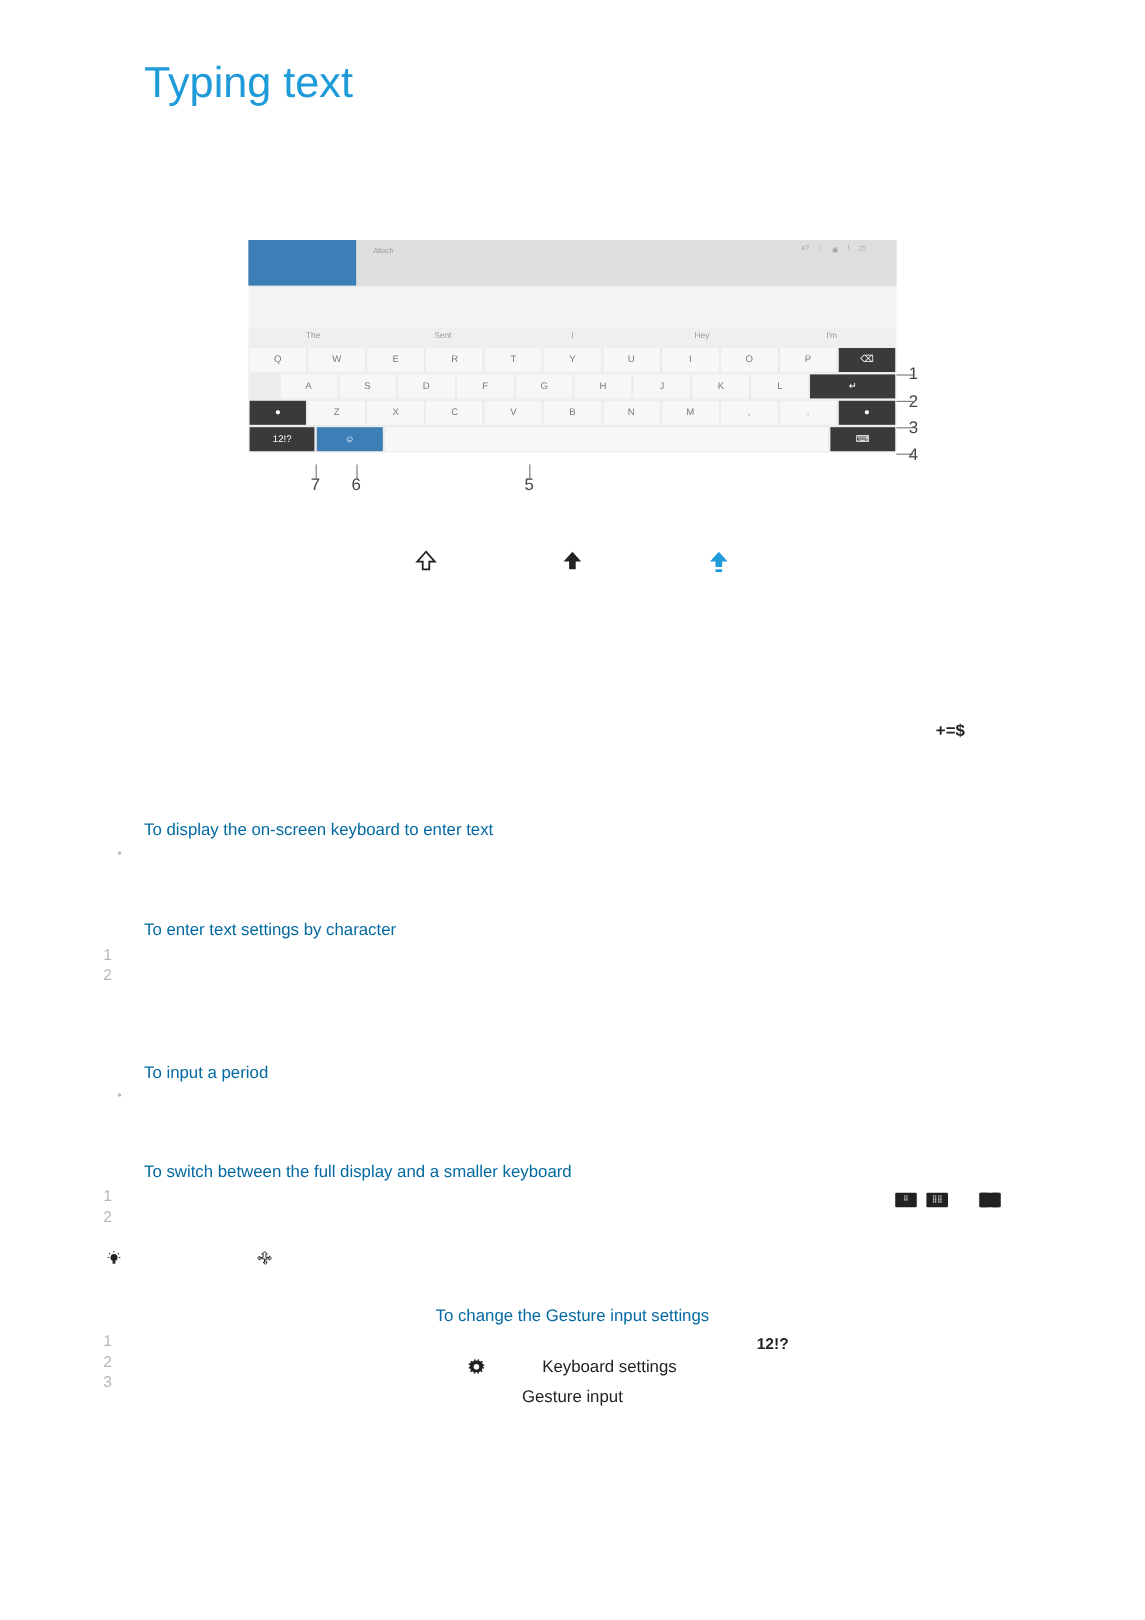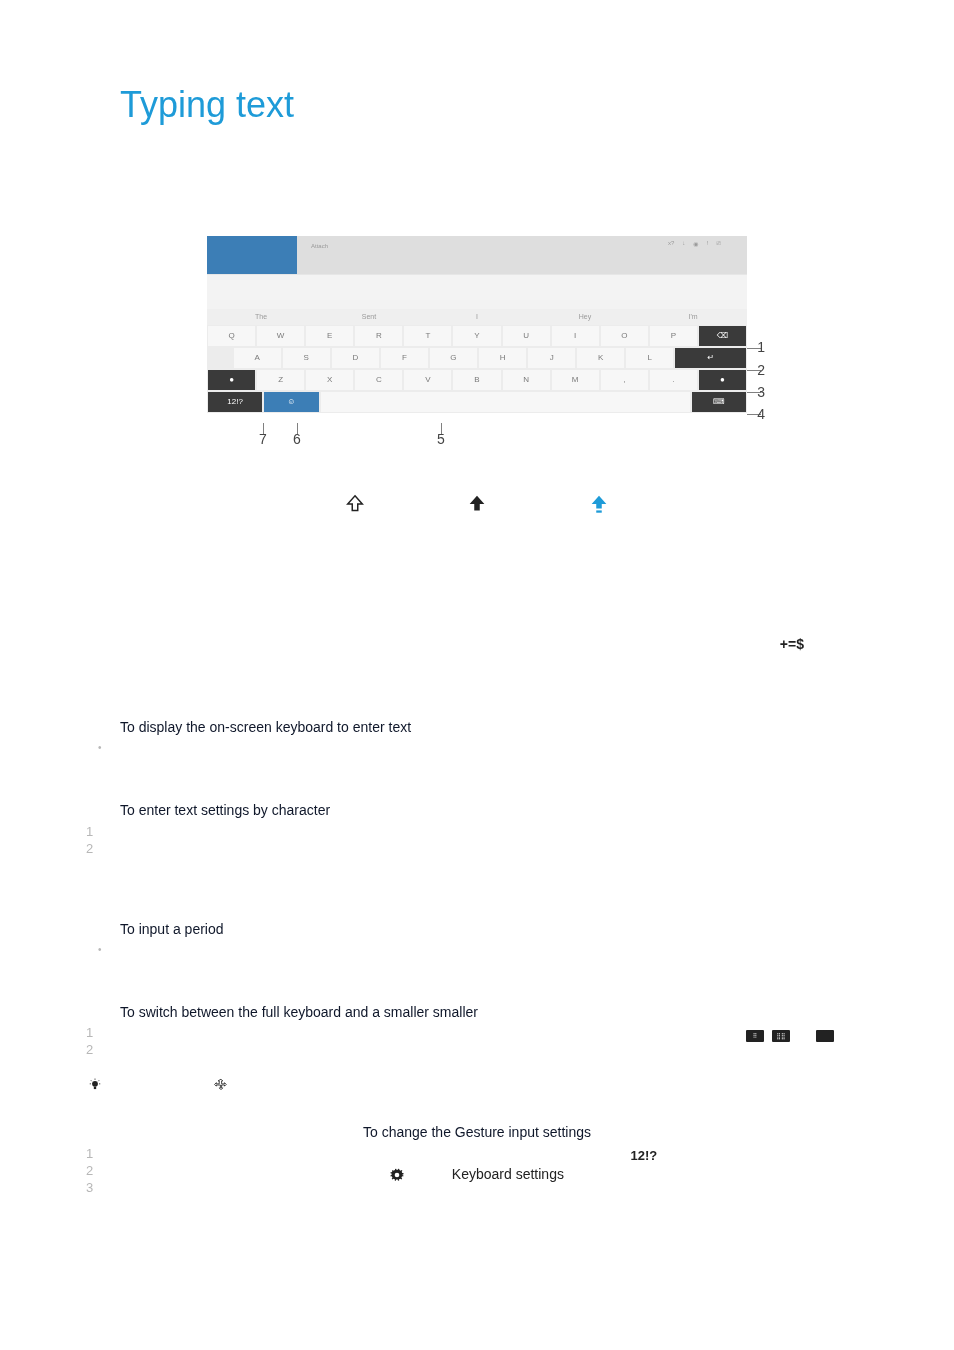--- a/index.html
+++ b/index.html
@@ -1,18 +1,18 @@
 <!DOCTYPE html>
 <html><head>
 <meta charset="utf-8">
 <style>
   
   html,body{margin:0;padding:0;background:#fff;font-family:Arial,Helvetica,sans-serif;color:#222;}
   .page{width:954px;min-height:1350px;margin:0 auto;position:relative;background:#fff;}
-  .content{padding:84px 120px 40px 120px;}
+  .content{padding:48px 120px 40px 120px;}
   h1.title{color:#1e9bd8;font-weight:400;font-size:36px;margin:0 0 110px 0;}
 
   
   .kbd-wrap{width:540px;margin:0 auto 80px auto;position:relative;}
   .kbd-top{display:flex;height:38px;background:#d8d8d8;}
   .kbd-top .blue{flex:0 0 90px;background:#3c7eb6;}
   .kbd-top .mid{flex:1;background:#dedede;display:flex;align-items:flex-start;justify-content:flex-end;padding:4px 26px 0 6px;color:#9a9a9a;font-size:6px;}
   .kbd-top .mid span{margin-left:8px;}
   .kbd-top .label-attach{color:#9a9a9a;font-size:6px;margin-left:4px;margin-top:3px;}
   .kbd-blank{height:34px;background:#f3f3f3;border-top:1px solid #e6e6e6;}
@@ -31,21 +31,21 @@
   .cl1{top:112px}.cl2{top:134px}.cl3{top:156px}.cl4{top:178px}
   .cl5,.cl6,.cl7{width:1px;height:12px;top:187px;}
   .cl5{left:234px}.cl6{left:90px}.cl7{left:56px}
 
   
   .shift-row{display:flex;justify-content:center;gap:100px;margin:0 0 120px 0;}
   .shift-row svg{width:22px;height:22px;}
 
   
   .block{margin:0 0 30px 0;font-size:14px;line-height:1.35;}
-  .block .heading{color:#0f172a;margin-bottom:4px;}
+  .block .heading{color:#0369a1;margin-bottom:4px;}
   .block.right-sym{position:relative;}
   .block.right-sym .sym{position:absolute;right:30px;top:0;font-weight:700;font-size:14px;}
   .num-col{position:absolute;left:-34px;color:#b7b7b7;font-size:13px;line-height:1.3;}
   .bullet{position:absolute;left:-22px;color:#b7b7b7;font-size:10px;}
   .rel{position:relative;padding-left:0;}
   .inline-icons{display:inline-flex;gap:8px;vertical-align:middle;margin-left:6px;}
   .inline-icons .ico{width:18px;height:12px;background:#222;border-radius:1px;display:inline-flex;align-items:center;justify-content:center;}
   .inline-icons .ico.split{display:inline-flex;gap:2px;}
   .inline-icons .ico.split span{width:7px;height:12px;background:#222;border-radius:1px;display:inline-block;}
   .inline-icons .ico .dots{color:#fff;font-size:6px;letter-spacing:0;}
@@ -182,21 +182,21 @@
     </div>
     <div style="height:70px"></div>
 
     <div class="block rel">
       <div class="heading">To input a period</div>
       <div class="bullet">•</div>
     </div>
     <div class="sect-gap"></div>
 
     <div class="block rel">
-      <div class="heading">To switch between the full keyboard and a smaller smaller</div>
+      <div class="heading">To switch between the full display and a smaller keyboard</div>
       <div class="num-col">
         <div>1</div>
         <div>2</div>
       </div>
       <div style="text-align:right;margin-top:2px;">
         <span class="inline-icons">
           <span class="ico">
               <span class="dots">⠿</span>
             </span>
           <span class="ico">
@@ -236,16 +236,19 @@
         <span style="display:inline-block;width:330px;"></span>
         <span class="kb12">12!?</span>
       </div>
       <div class="step-line">
         <svg class="gear" viewBox="0 0 24 24">
             <path d="M12 8a4 4 0 100 8 4 4 0 000-8zm9 4l2 .5-.4 2-2-.2a9 9 0 01-1 2.4l1.3 1.6-1.4 1.4-1.6-1.3a9 9 0 01-2.4 1l.2 2-2 .4-.5-2a9 9 0 01-2.6 0l-.5 2-2-.4.2-2a9 9 0 01-2.4-1l-1.6 1.3-1.4-1.4 1.3-1.6a9 9 0 01-1-2.4l-2 .2-.4-2 2-.5a9 9 0 010-2.6l-2-.5.4-2 2 .2a9 9 0 011-2.4L3.3 4.7l1.4-1.4 1.6 1.3a9 9 0 012.4-1l-.2-2 2-.4.5 2a9 9 0 012.6 0l.5-2 2 .4-.2 2a9 9 0 012.4 1l1.6-1.3 1.4 1.4-1.3 1.6a9 9 0 011 2.4l2-.2.4 2-2 .5a9 9 0 010 2.6z" fill="#222"></path>
           </svg>
         <span style="display:inline-block;width:40px;"></span>
         <span class="bold">Keyboard settings</span>
       </div>
+      <div class="step-line" style="margin-top:6px;">
+        <span class="bold">Gesture input</span>
+      </div>
     </div>
 
   </div>
 </div>
 
 </body></html>

